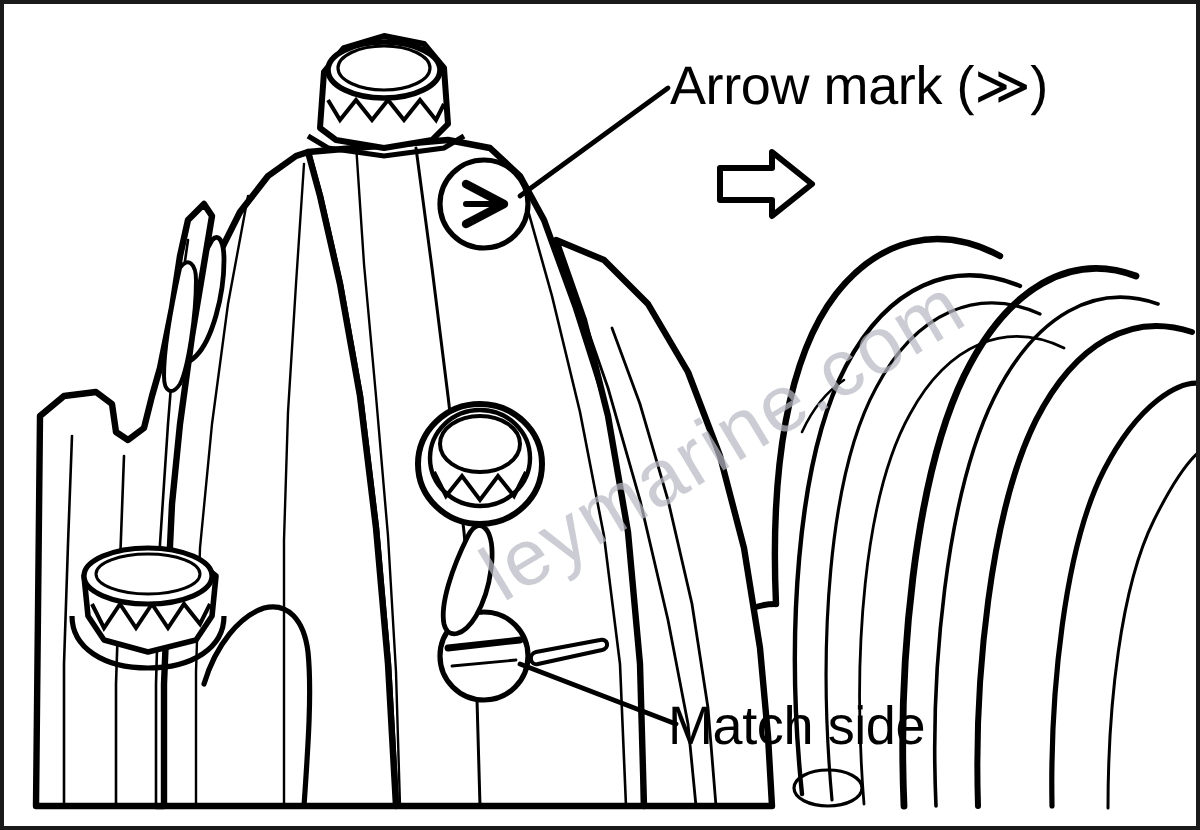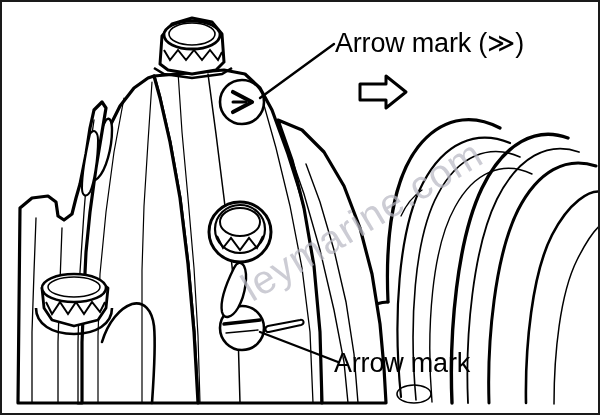--- a/index.html
+++ b/index.html
@@ -203,17 +203,17 @@
 
     <g>
       <path d="M 358 82 L 384 82 L 384 74 L 404 90 L 384 106 L 384 98 L 358 98 Z" fill="#ffffff" stroke="#000000" stroke-width="3.0" stroke-linejoin="round"></path>
     </g>
 
   </svg>
 
   <div class="lbl" id="lbl-arrow-mark">Arrow mark (≫)</div>
 
 
-  <div class="lbl" id="lbl-match-mark">Arrow mark</div>
+  <div class="lbl" id="lbl-match-mark">Match side</div>
 
   <div id="watermark">leymarine.com</div>
 
 </div>
 
 </body></html>

